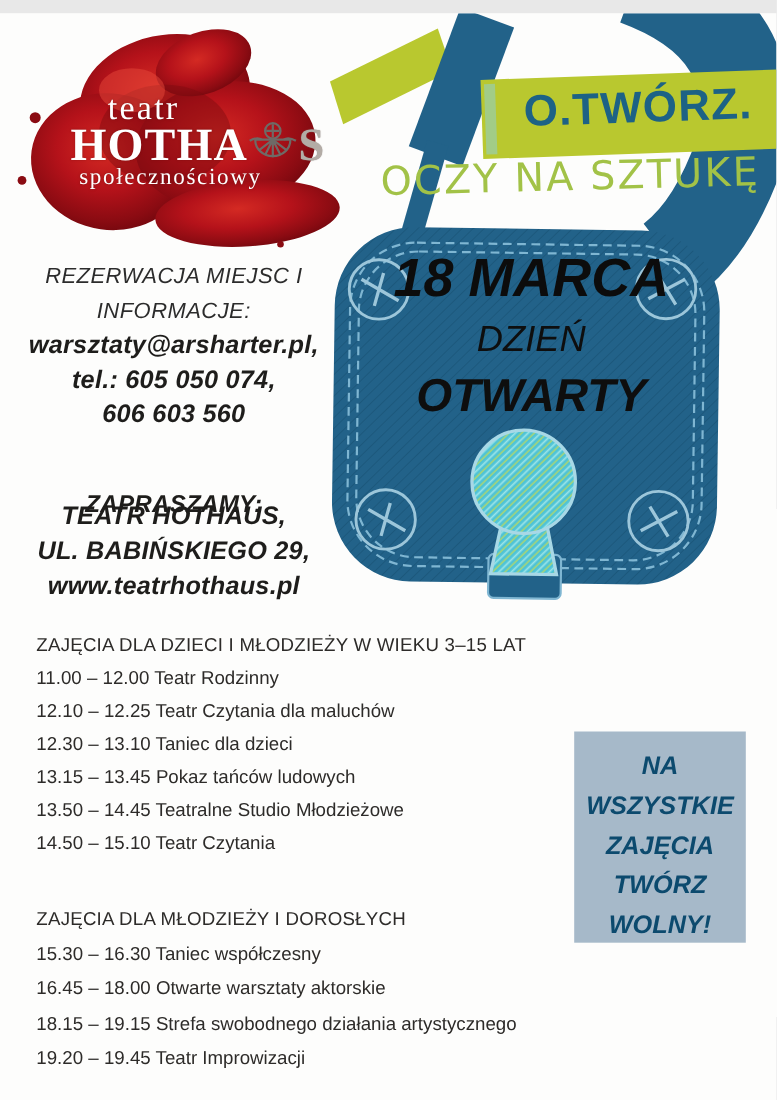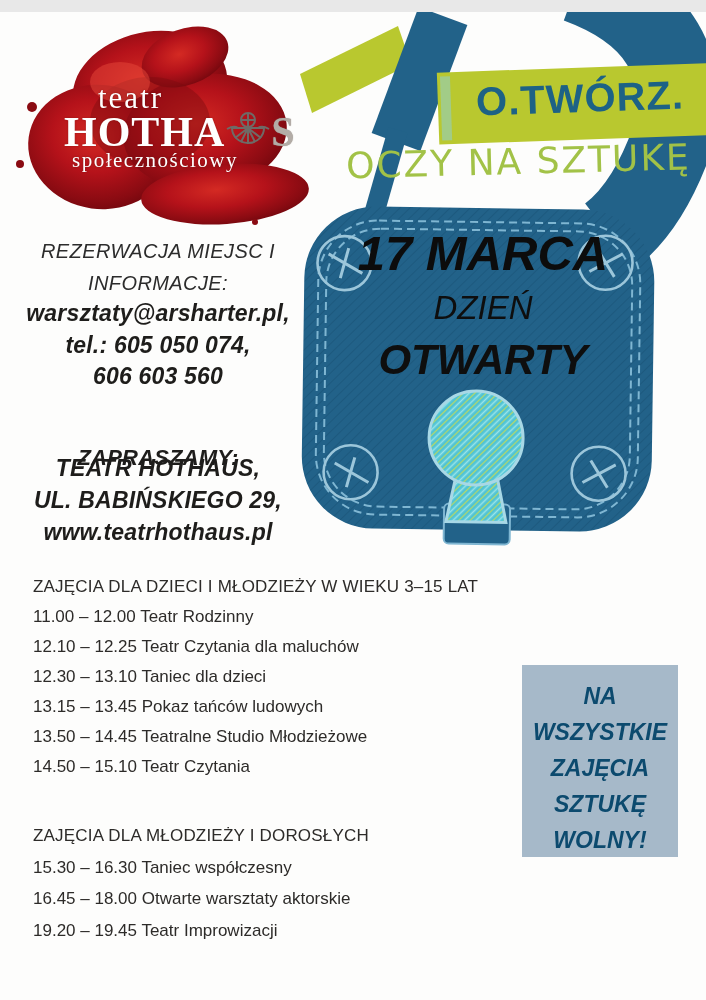--- a/index.html
+++ b/index.html
@@ -152,21 +152,21 @@
           <circle cx="22" cy="10" r="7"></circle>
           <path d="M22,4 L22,16 M16,10 L28,10"></path>
           <path d="M1,19 Q8,15 12,18 M43,19 Q36,15 32,18"></path>
           <path d="M6,18 A16,15 0 0 0 38,18 Z"></path>
           <path d="M22,18 L9,28 M22,18 L15,32 M22,18 L22,34 M22,18 L29,32 M22,18 L35,28"></path>
         </svg></span><span class="gray-s">S</span></div>
   <div class="abs logo-sub">społecznościowy</div>
 
   <div class="abs banner-text">O.TWÓRZ.</div>
   <div class="abs tagline-text">OCZY NA SZTUKĘ</div>
-  <div class="abs lock-date">17 MARCA</div>
+  <div class="abs lock-date">18 MARCA</div>
   <div class="abs lock-line1">DZIEŃ</div>
   <div class="abs lock-line2">OTWARTY</div>
 
   <div class="abs info-col reg-line" style="top:228px;">REZERWACJA MIEJSC I</div>
   <div class="abs info-col reg-line" style="top:260px;">INFORMACJE:</div>
   <div class="abs info-col bi" style="top:288px;">warsztaty@arsharter.pl,</div>
   <div class="abs info-col bi" style="top:320px;">tel.: 605 050 074,</div>
   <div class="abs info-col bi" style="top:351px;">606 603 560</div>
 
   <div class="abs info-col bi" style="top:433px;font-size:22px;">ZAPRASZAMY:</div>
@@ -181,24 +181,25 @@
     <div>12.30 – 13.10 Taniec dla dzieci</div>
     <div>13.15 – 13.45 Pokaz tańców ludowych</div>
     <div>13.50 – 14.45 Teatralne Studio Młodzieżowe</div>
     <div>14.50 – 15.10 Teatr Czytania</div>
   </div>
 
   <div class="abs schedule" style="top:808px;line-height:31.5px;">
     <div class="hd">ZAJĘCIA DLA MŁODZIEŻY I DOROSŁYCH</div>
     <div>15.30 – 16.30 Taniec współczesny</div>
     <div>16.45 – 18.00 Otwarte warsztaty aktorskie</div>
+    <div>18.15 – 19.15 Strefa swobodnego działania artystycznego</div>
     <div>19.20 – 19.45 Teatr Improwizacji</div>
   </div>
 
   <div class="abs free-box">
     <div>NA</div>
     <div>WSZYSTKIE</div>
     <div>ZAJĘCIA</div>
-    <div>SZTUKĘ</div>
+    <div>TWÓRZ</div>
     <div>WOLNY!</div>
   </div>
 
 </div>
 
 </body></html>

